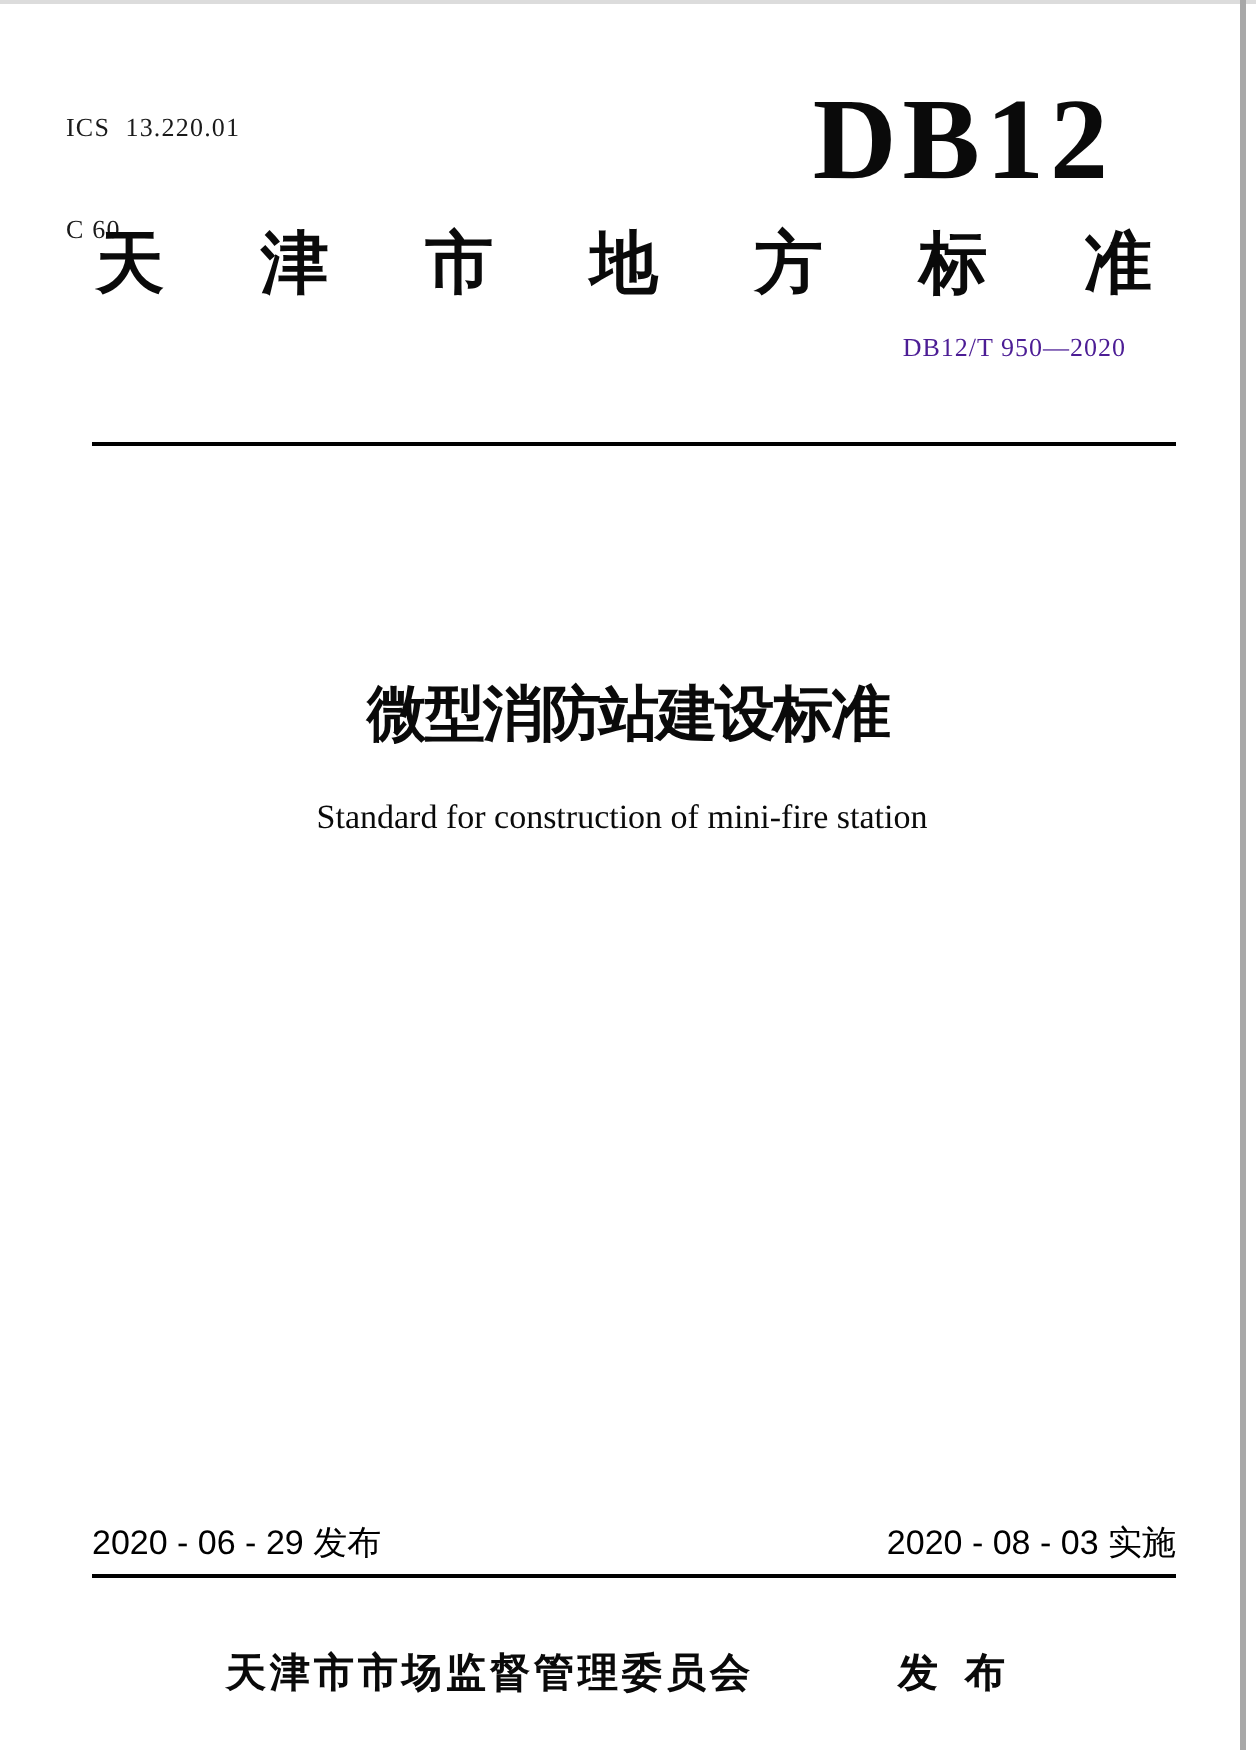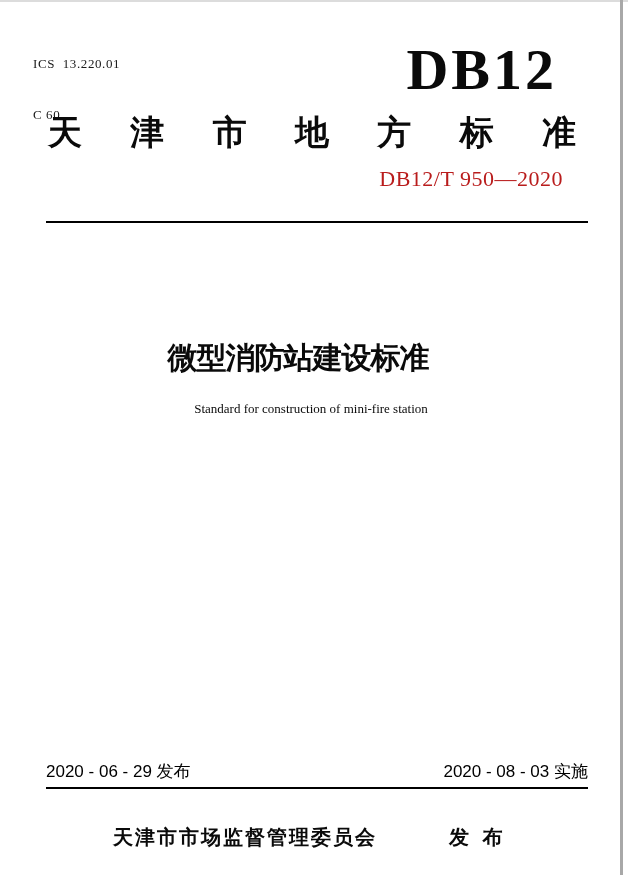--- a/index.html
+++ b/index.html
@@ -59,23 +59,23 @@
     color: #0a0a0a;
     text-align: justify;
     text-align-last: justify;
     text-justify: inter-character;
   }
   .doc-number {
     position: absolute;
     top: 166px;
     right: 65px;
     font-family: "Liberation Serif", serif;
-    font-size: 22px;
+    font-size: 13px;
     letter-spacing: 0.5px;
-    color: #b91c1c;
+    color: #4c1d95;
     text-align: center;
   }
   .rule {
     position: absolute;
     left: 46px;
     width: 542px;
     height: 2px;
     background: #000000;
   }
   .rule-top { top: 221px; }
@@ -85,29 +85,30 @@
     top: 340px;
     left: 0;
     width: 596px;
     text-align: center;
     font-family: Liberation Serif, serif;
     font-weight: bold;
     font-size: 30px;
     line-height: 36px;
     letter-spacing: -1px;
     color: #0a0a0a;
+    padding-left: 16px;
   }
   .title-en {
     position: absolute;
     top: 399px;
     left: 0;
     width: 622px;
     text-align: center;
     font-family: "Liberation Serif", serif;
-    font-size: 13px;
+    font-size: 17px;
     line-height: 20px;
     color: #0a0a0a;
   }
   .dates-row {
     position: absolute;
     top: 761px;
     left: 46px;
     width: 542px;
     display: flex;
     justify-content: space-between;

